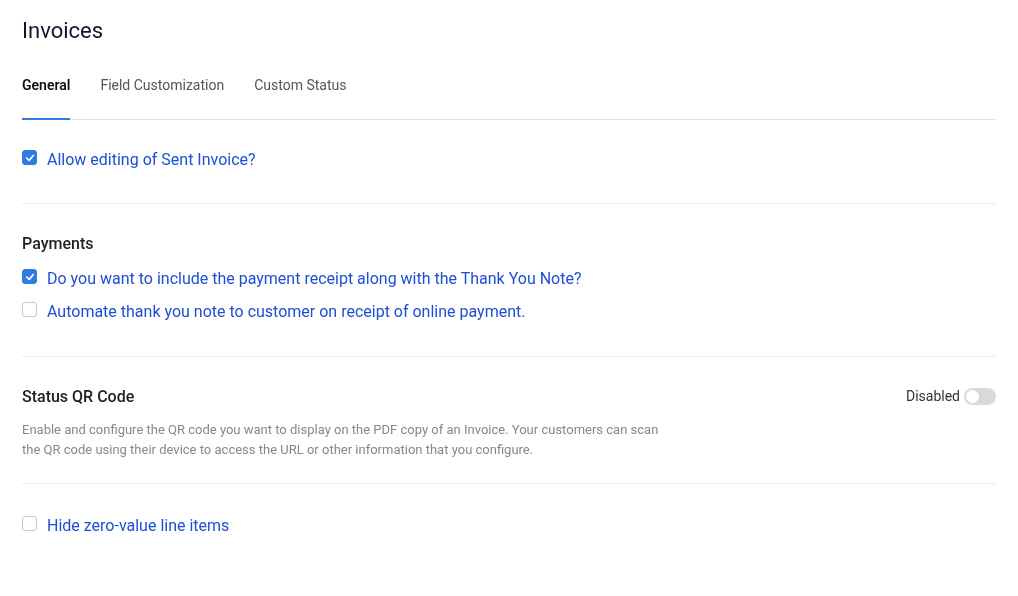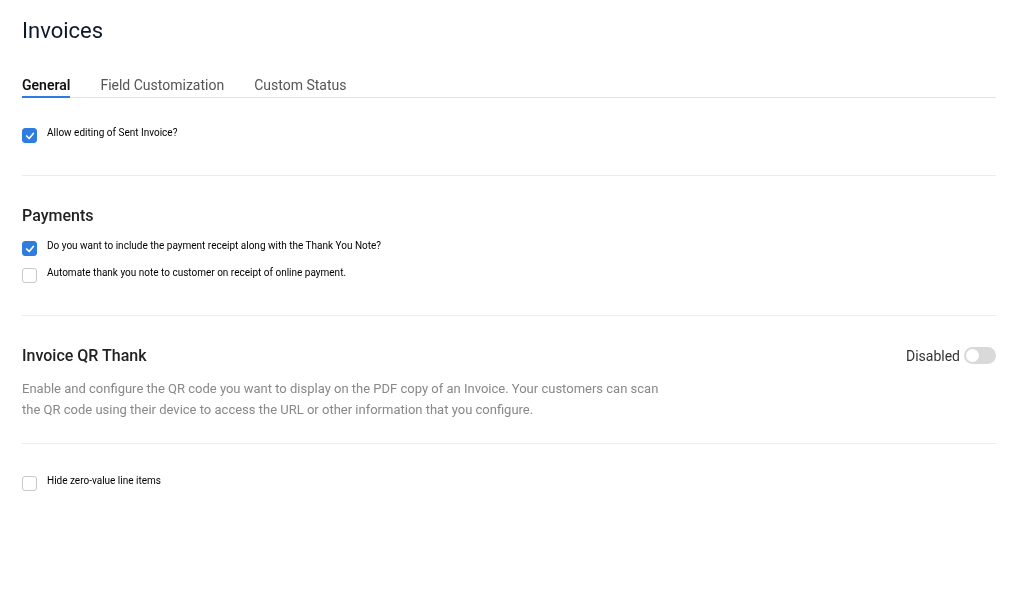--- a/index.html
+++ b/index.html
@@ -22,21 +22,21 @@
     }
     .tabs {
       display: flex;
       gap: 30px;
       border-bottom: 1px solid #e3e3e3;
       margin-bottom: 20px;
     }
     .tab {
       font-size: 14px;
       color: #555;
-      padding: 6px 0 4px 0;
+      padding: 6px 0 26px 0;
       cursor: pointer;
       position: relative;
       border: none;
       background: none;
       font-family: inherit;
     }
     .tab.active {
       color: #111;
       font-weight: 600;
     }
@@ -70,22 +70,22 @@
       margin-bottom: 14px;
     }
     .section-header-row .section-title {
       margin-bottom: 0;
     }
     .option-row {
       display: flex;
       align-items: flex-start;
       gap: 10px;
       margin-bottom: 10px;
-      font-size: 10px;
-      color: #000000;
+      font-size: 16px;
+      color: #1d4ed8;
     }
     .checkbox {
       width: 15px;
       height: 15px;
       border-radius: 3px;
       flex-shrink: 0;
       margin-top: 2px;
       display: inline-flex;
       align-items: center;
       justify-content: center;
@@ -176,21 +176,21 @@
   </div>
 
   <div class="option-row">
     <span class="checkbox unchecked"></span>
     <span class="option-label">Automate thank you note to customer on receipt of online payment.</span>
   </div>
 </div>
 
 <div class="section">
   <div class="section-header-row">
-    <div class="section-title">Invoice QR Thank</div>
+    <div class="section-title">Status QR Code</div>
     <div class="toggle-wrap">
       <span class="toggle-label">Disabled</span>
       <span class="toggle">
         <span class="toggle-knob"></span>
       </span>
     </div>
   </div>
   <div class="description">Enable and configure the QR code you want to display on the PDF copy of an Invoice. Your customers can scan the QR code using their device to access the URL or other information that you configure.</div>
 </div>
 

